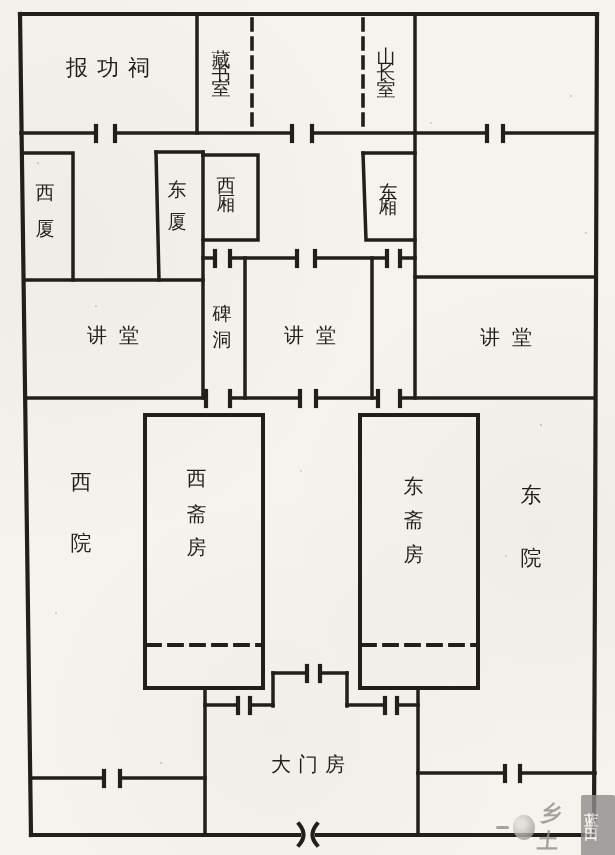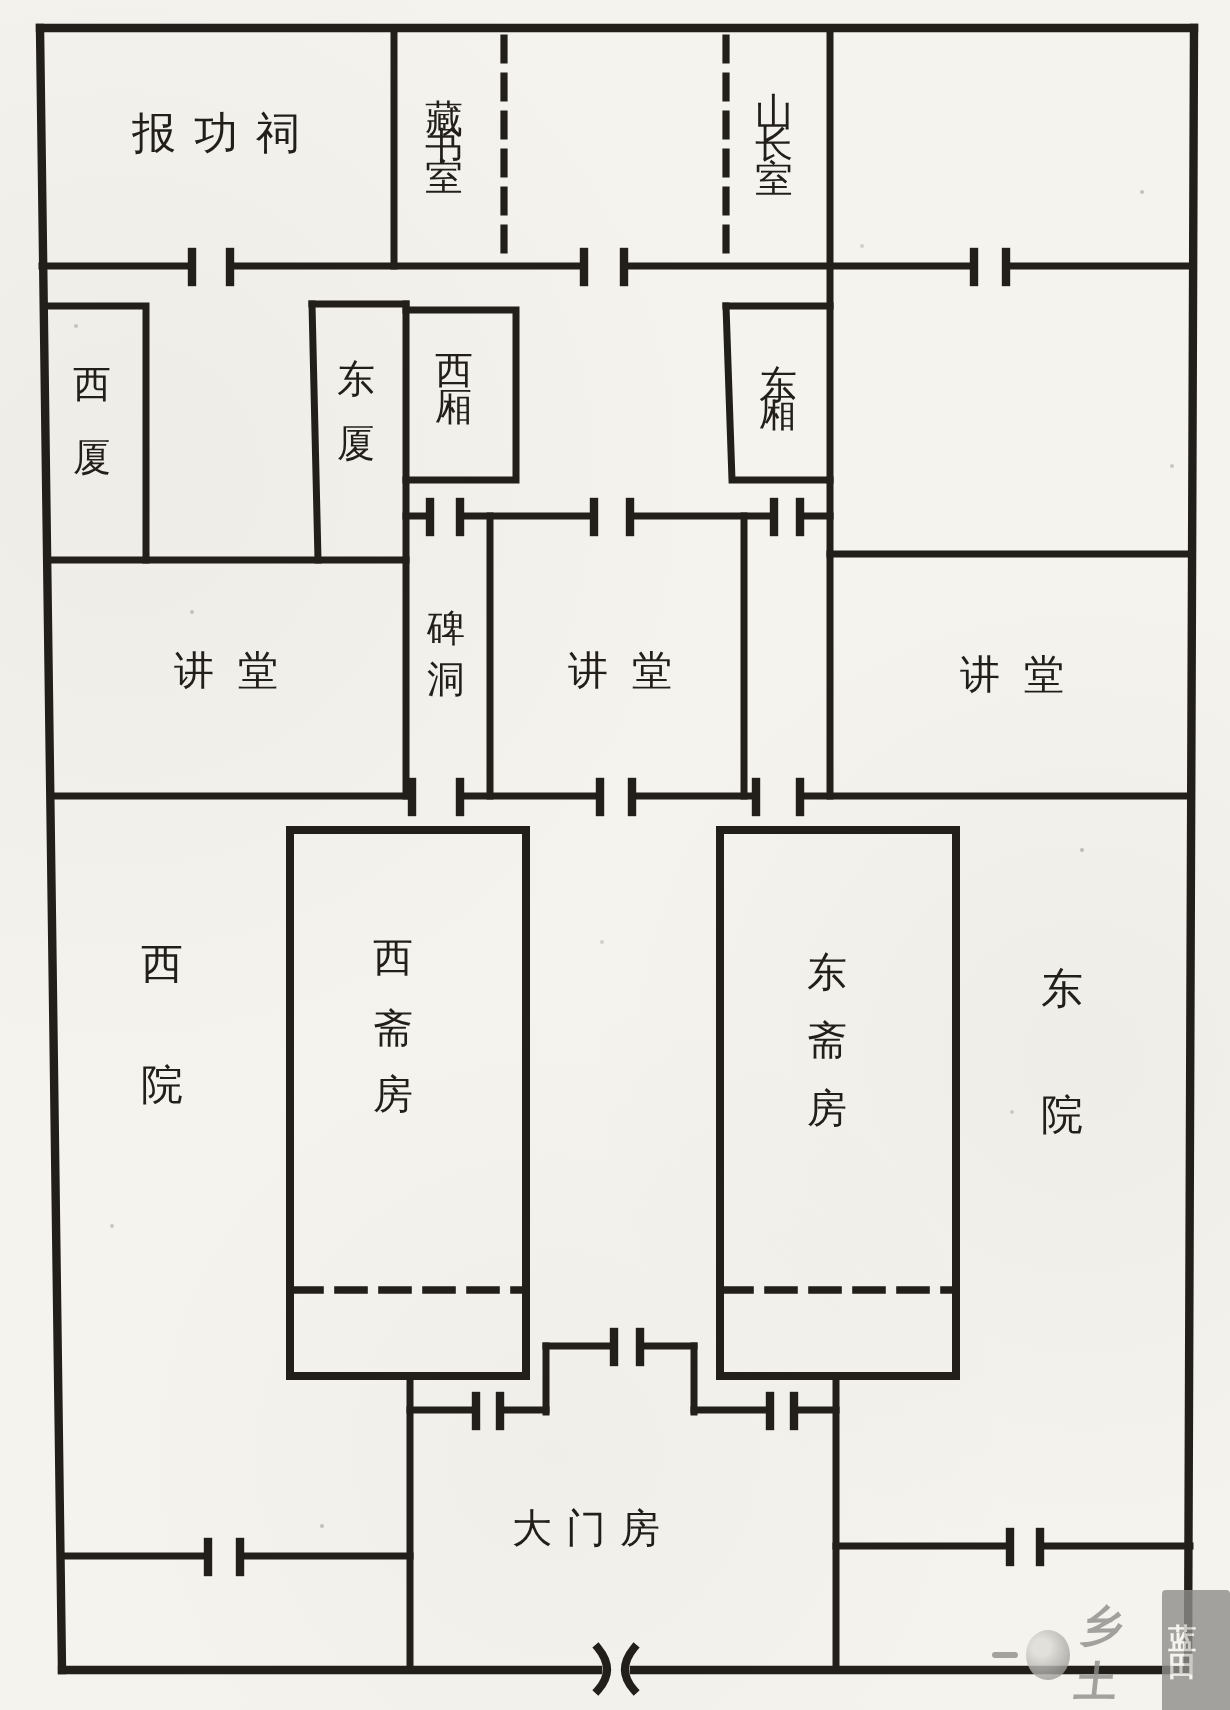--- a/index.html
+++ b/index.html
@@ -144,21 +144,21 @@
   <div class="label v" style="left:217px;top:162px;font-size:19px;letter-spacing:17px;">西厢</div>
   <div class="label v" style="left:379px;top:167px;font-size:19px;letter-spacing:15px;">东厢</div>
   <div class="label h" style="left:87px;top:325px;font-size:20px;letter-spacing:12px;">讲堂</div>
   <div class="label v" style="left:213px;top:289px;font-size:19px;letter-spacing:26px;">碑洞</div>
   <div class="label h" style="left:284px;top:325px;font-size:20px;letter-spacing:12px;">讲堂</div>
   <div class="label h" style="left:480px;top:327px;font-size:20px;letter-spacing:12px;">讲堂</div>
   <div class="label v" style="left:70px;top:456px;font-size:21px;letter-spacing:58px;">西院</div>
   <div class="label v" style="left:187px;top:454px;font-size:20px;letter-spacing:33px;">西斋房</div>
   <div class="label v" style="left:404px;top:459px;font-size:20px;letter-spacing:34px;">东斋房</div>
   <div class="label v" style="left:520px;top:466px;font-size:21px;letter-spacing:63px;">东院</div>
-  <div class="label h" style="left:256px;top:754px;font-size:20px;letter-spacing:7px;">大门房</div>
+  <div class="label h" style="left:271px;top:754px;font-size:20px;letter-spacing:7px;">大门房</div>
 
   <div class="watermark">
     <span class="wm-swoosh"></span>
     <span class="wm-logo"></span>
     <span class="wm-text">乡土</span>
     <span class="wm-badge">蓝田</span>
   </div>
 
 </div>
 

